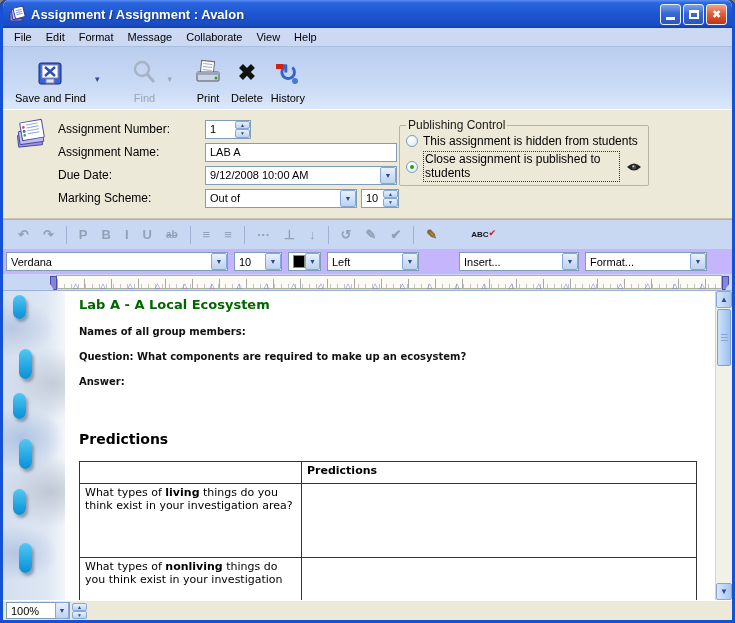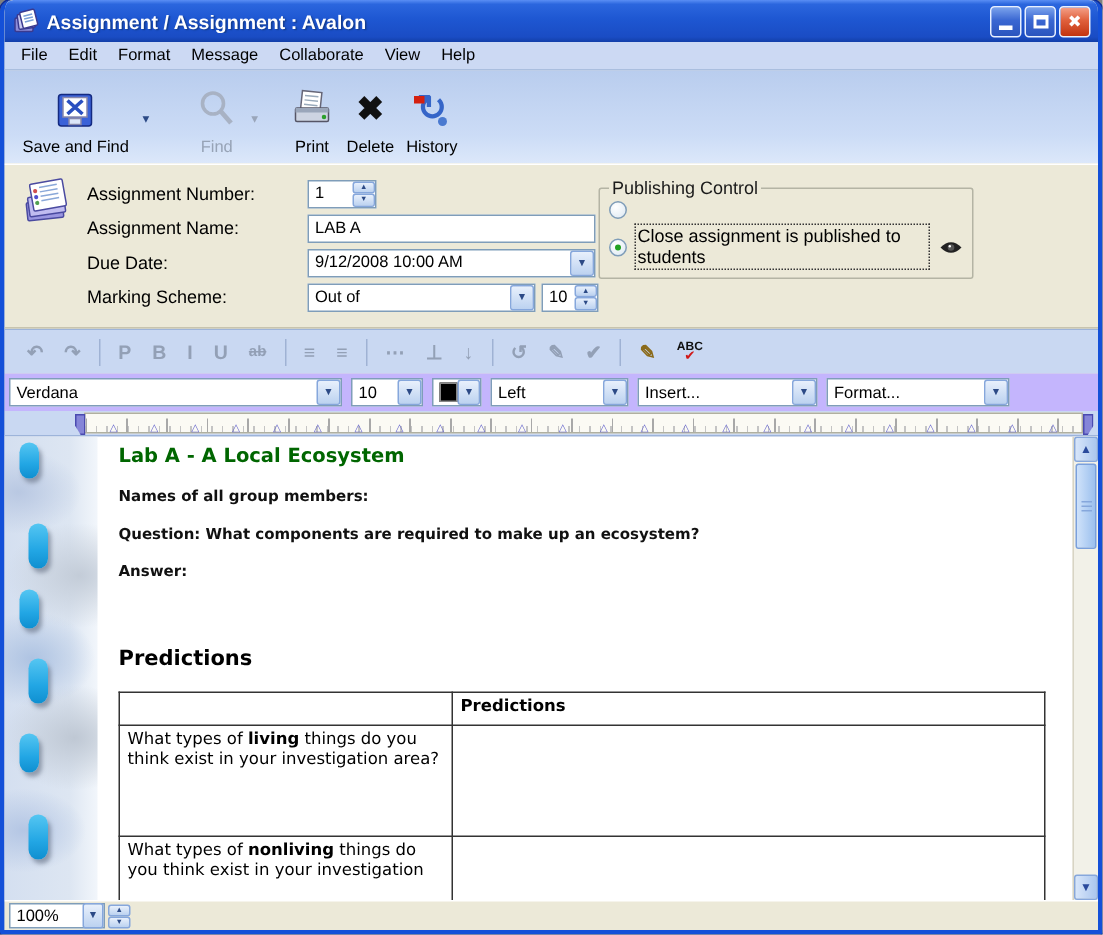--- a/index.html
+++ b/index.html
@@ -66,28 +66,28 @@
   .radiolabel{ font-size:12px; }
   .radiolabel.focused{ border:1px dotted #333; padding:0 2px 1px 1px; }
   .eye{ margin-left:6px; }
   
   .fmtrow1{ height:30px; flex:0 0 30px; background:#c9d8f2; border-top:1px solid #9db4da;
     display:flex; align-items:center; padding-left:8px; }
   .fi{ font-size:13px; color:#93a0b6; font-weight:bold; padding:0 7px; line-height:1; }
   .fi.strike{ text-decoration:line-through; font-size:10px; }
   .fi.colored{ color:#8a6a1a; }
   .fsep{ width:1px; height:18px; background:#9fb2d4; margin:0 5px; }
-  .spell{ display:flex; flex-direction:column; align-items:center; padding:0 7px; line-height:1; }
+  .spell{ display:flex; flex-direction:row; align-items:center; padding:0 7px; line-height:1;margin-left:20px; }
   .spell .abc{ font-size:8px; font-weight:bold; color:#111; }
   .spell .chk{ font-size:9px; color:#d01818; margin-top:-2px; }
   .fmtrow2{ height:25px; flex:0 0 25px; background:#c4b5fd; display:flex; align-items:center; padding-left:3px; }
   .combo{ background:#fff; border:1px solid #7f9db9; height:19px; display:flex; align-items:center;
     font-size:11px; padding-left:4px; margin-right:6px; }
   .w-font{ width:222px; } .w-size{ width:48px; } .w-color{ width:33px; }
-  .w-align{ width:92px; } .w-insert{ width:120px; } .w-format{ width:122px; }
+  .w-align{ width:92px; } .w-insert{ width:120px;margin-left:34px; } .w-format{ width:122px; }
   .w-due{ width:192px; } .w-mark{ width:152px; margin-right:4px; } .w-num{ width:46px; } .w-pts{ width:38px; }
   .swatch{ width:13px; height:13px; background:#000; border:1px solid #888; }
   
   .rulerrow{ height:16px; flex:0 0 16px; background:#c9d8f2; position:relative; }
   .ruler-band{ position:absolute; left:53px; right:10px; top:1px; height:14px;
     background-color:#fbfaf4; border:1px solid #b0b0a0;
     background-image:
       repeating-linear-gradient(90deg,#a8a8a8 0 1px,transparent 1px 27px),
       repeating-linear-gradient(90deg,#c4c4c4 0 1px,transparent 1px 7px);
     background-size:100% 9px,100% 4px; background-position:left bottom,left bottom; background-repeat:no-repeat; }
@@ -274,20 +274,21 @@
               <span>▲</span>
               <span>▼</span>
             </span>
         </div>
       </div>
     </div>
     <fieldset class="pubctl">
       <legend>Publishing Control</legend>
       <div class="radiorow">
         <span class="radio"></span>
+        <span class="radiolabel">This assignment is hidden from students</span>
       </div>
       <div class="radiorow">
         <span class="radio checked"></span>
         <span class="radiolabel focused">Close assignment is published to students</span>
         <span class="eye">
           <svg width="16" height="10" viewBox="0 0 16 10">
             <path d="M1 5 Q8 -2 15 5 Q8 12 1 5Z" fill="#222"></path>
             <circle cx="8" cy="5" r="2.2" fill="#555"></circle>
             <circle cx="7.2" cy="4.2" r="0.8" fill="#fff"></circle>
           </svg>

